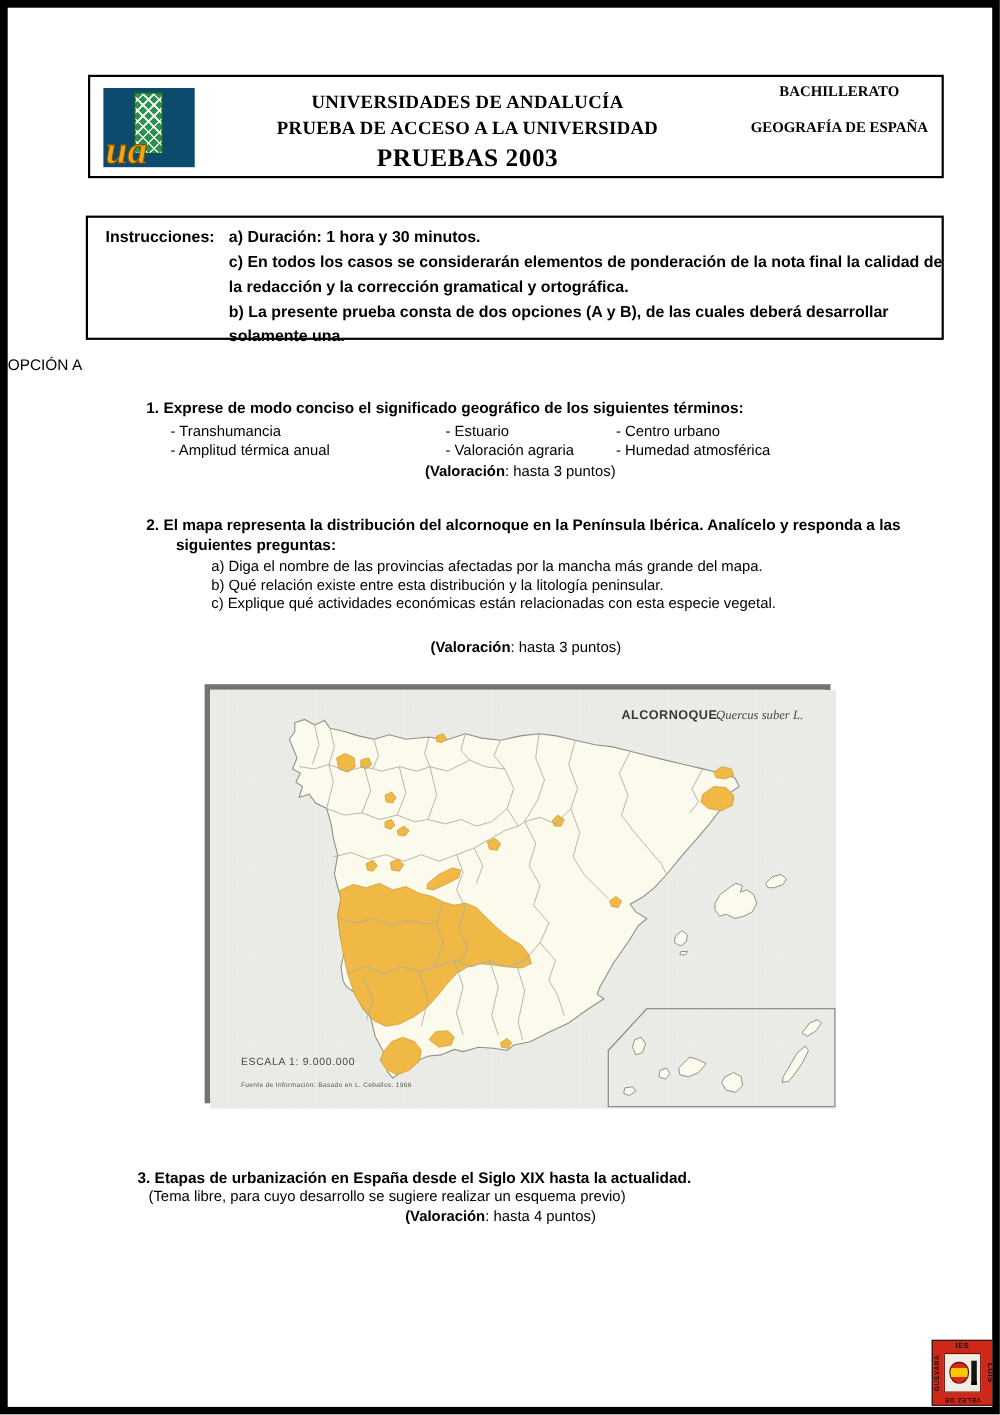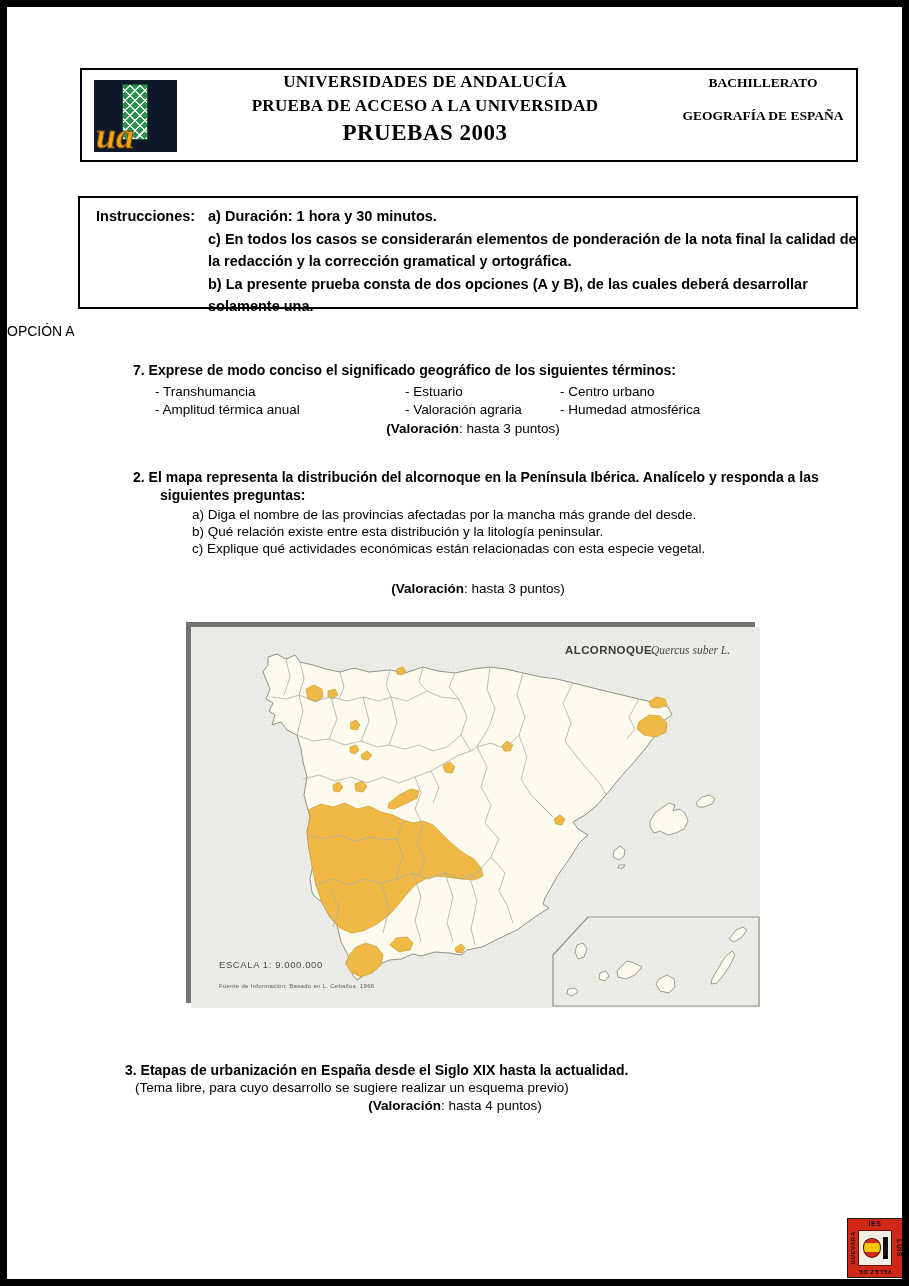--- a/index.html
+++ b/index.html
@@ -10,38 +10,38 @@
     border:7px solid #000; background:#ffffff; overflow:hidden;
   }
   
   .header-box{
     position:absolute; left:73px; top:61px; width:778px; height:94px;
     border:2px solid #000; background:#fff;
     display:flex; align-items:stretch;
   }
   .logo{
     position:absolute; left:12px; top:10px; width:83px; height:72px;
-    background:#0f172a;
+    background:#0c4a6e;
   }
   .logo-column{
     position:absolute; left:28px; top:4px; width:26px; height:56px;
     background:
       repeating-linear-gradient(45deg, rgba(255,255,255,.85) 0 1.5px, transparent 1.5px 7px),
       repeating-linear-gradient(-45deg, rgba(255,255,255,.85) 0 1.5px, transparent 1.5px 7px),
       #2e8f4e;
     border:1px solid #14572e;
   }
   .logo-ua{
     position:absolute; left:2px; bottom:-2px;
     font-family:"Liberation Serif", serif;
     font-weight:bold; font-style:italic; font-size:36px; line-height:1;
     color:#f5a31d; -webkit-text-stroke:1px #7a5200;
   }
   .header-center{
-    flex:1 1 auto; text-align:center; padding-left:90px;
+    flex:1 1 auto; text-align:center; padding-top:11px; padding-left:90px;
     font-family:"Liberation Serif", serif; font-weight:bold;
   }
   .h-line1,.h-line2{ font-size:17px; line-height:24px; letter-spacing:.3px; }
   .h-line3{ font-size:23px; line-height:30px; letter-spacing:.5px; }
   .header-right{
     width:178px; text-align:center; padding-top:4px; padding-right:8px;
     font-family:"Liberation Serif", serif; font-weight:bold; font-size:13.5px; line-height:17px;
   }
   .hr-line1{ margin-bottom:16px; }
   
@@ -139,36 +139,36 @@
     <div class="inst-content">
       <p>a) Duración:  1 hora y 30  minutos.</p>
       <p>c)  En todos los casos se considerarán elementos de ponderación de la nota final la calidad de la redacción y la corrección gramatical y ortográfica.</p>
       <p>b) La presente prueba consta de dos opciones (A y B), de las cuales deberá desarrollar solamente una.</p>
     </div>
   </div>
 
   <div class="opcion">OPCIÓN A</div>
 
   <div class="q1">
-    <div class="q-heading">7. Exprese de modo conciso el significado geográfico de los siguientes términos:</div>
+    <div class="q-heading">1. Exprese de modo conciso el significado geográfico de los siguientes términos:</div>
     <div class="terms-grid">
       <span>-  Transhumancia</span>
       <span>- Estuario</span>
       <span>- Centro urbano</span>
       <span>- Amplitud térmica anual</span>
       <span>- Valoración agraria</span>
       <span>- Humedad atmosférica</span>
     </div>
     <div class="valoracion"><b>(Valoración</b><span>: hasta 3 puntos)</span></div>
   </div>
 
   <div class="q2">
     <div class="q-heading">2. El mapa representa la distribución del alcornoque en la Península Ibérica. Analícelo y responda a las siguientes preguntas:</div>
     <div class="q2-items">
-      <p>a) Diga el nombre de las provincias afectadas por la mancha más grande del desde.</p>
+      <p>a) Diga el nombre de las provincias afectadas por la mancha más grande del mapa.</p>
       <p>b) Qué relación existe entre esta distribución y la litología peninsular.</p>
       <p>c) Explique qué actividades económicas están relacionadas con esta especie vegetal.</p>
     </div>
     <div class="valoracion"><b>(Valoración</b><span>: hasta 3 puntos)</span></div>
   </div>
 
   <figure class="map-figure">
     <svg viewBox="0 0 569 381" width="569" height="381" xmlns="http://www.w3.org/2000/svg">
       <defs>
         <pattern id="gridtex" width="4" height="4" patternUnits="userSpaceOnUse">

